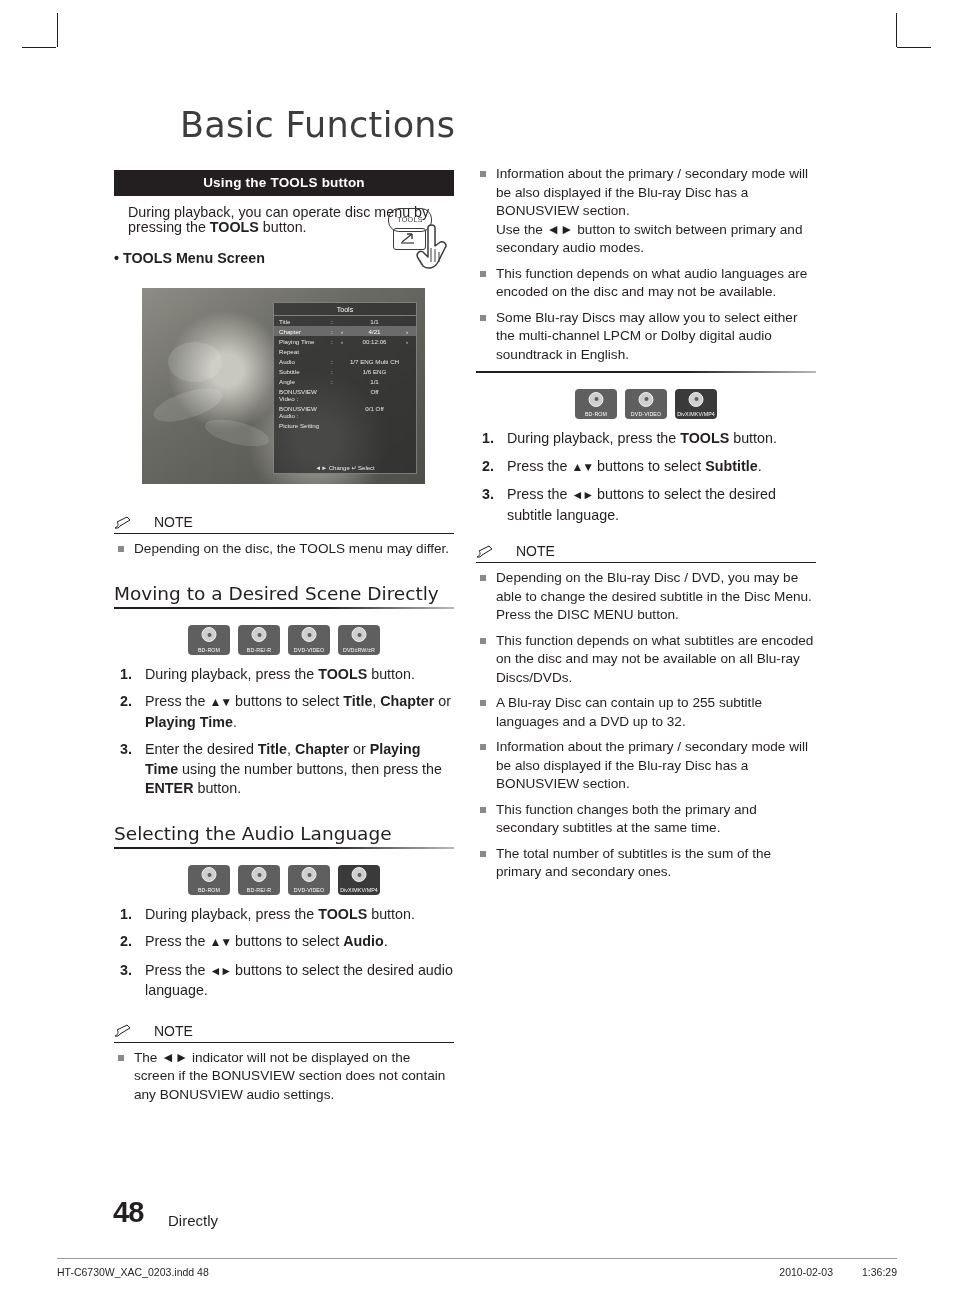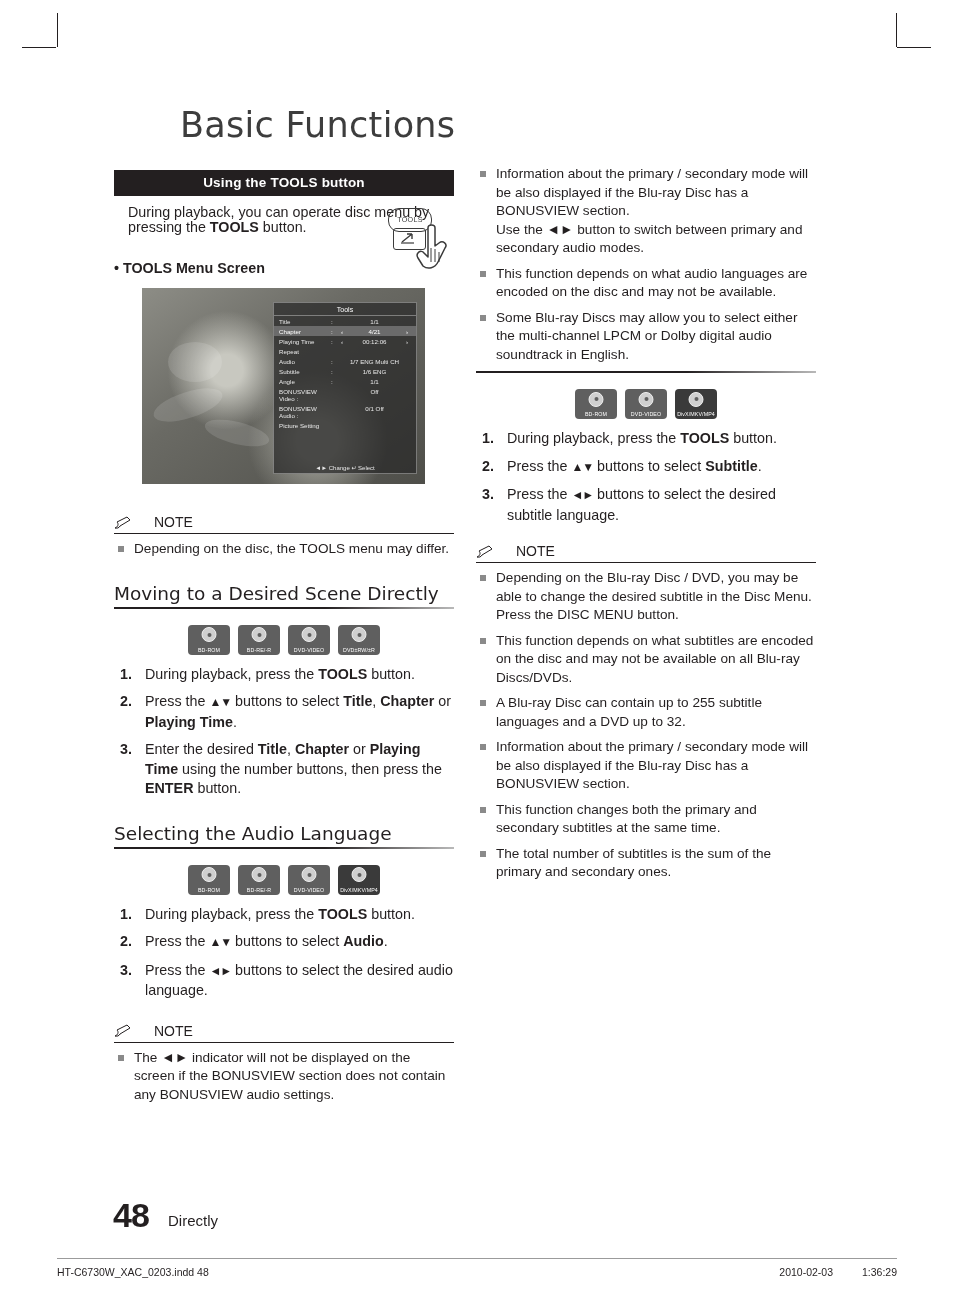--- a/index.html
+++ b/index.html
@@ -16,21 +16,21 @@
 
   
   .col-left{position:absolute;left:114px;top:170px;width:340px;}
   .col-right{position:absolute;left:476px;top:165px;width:340px;}
 
   .bar{background:#231f20;color:#fff;font-size:13.5px;font-weight:bold;text-align:center;padding:5px 0 6px;letter-spacing:.2px;}
 
   p.body{font-size:14.3px;line-height:15px;margin:9px 14px 0;}
   .b{font-weight:bold;}
 
-  .bullet-dot{font-size:14.3px;line-height:19px;margin:24px 0 0;padding-left:13px;text-indent:-13px;font-weight:bold;}
+  .bullet-dot{font-size:14.3px;line-height:19px;margin:14px 0 0;padding-left:13px;text-indent:-13px;font-weight:bold;}
 
   
   .toolsbtn{position:absolute;left:388px;top:208px;width:42px;height:22px;border:1.4px solid #3b3b3b;border-radius:11px;font-size:7.2px;text-align:center;line-height:22px;color:#3b3b3b;letter-spacing:.3px;}
   .toolsicon{position:absolute;left:393px;top:228px;width:31px;height:20px;border:1.4px solid #3b3b3b;border-radius:3px;}
   .hand{position:absolute;left:412px;top:222px;width:46px;height:52px;}
 
   
   .shot{position:absolute;left:142px;top:288px;width:283px;height:196px;background:#6f6f6f;overflow:hidden;}
   .shot .bgimg{position:absolute;inset:0;background:
      radial-gradient(circle at 30% 42%, #c8c8c0 0 7%, rgba(200,200,192,0) 26%),
@@ -70,21 +70,21 @@
   .badge.dark{background:#3a3a3a;}
 
   
   ol.steps{list-style:none;margin:6px 0 0;padding:0;counter-reset:s;}
   ol.steps li{position:relative;padding-left:31px;font-size:14.3px;line-height:19.5px;margin-bottom:8px;}
   ol.steps li .num{position:absolute;left:6px;top:0;font-weight:bold;}
 
   .tri{font-size:12px;letter-spacing:-1px;}
 
   
-  .pagenum{position:absolute;left:113px;top:1196px;font-size:34px;font-weight:bold;letter-spacing:-1px;}
+  .pagenum{position:absolute;left:113px;top:1196px;font-size:29px;font-weight:bold;letter-spacing:-1px;}
   .pagelang{position:absolute;left:168px;top:1212px;font-size:15px;}
   .footrule{position:absolute;left:57px;top:1258px;width:840px;height:1px;background:#9b9b9b;}
   .footleft{position:absolute;left:57px;top:1266px;font-size:10.5px;color:#231f20;}
   .footright{position:absolute;right:57px;top:1266px;font-size:10.5px;color:#231f20;}
   .footright span{margin-left:26px;}
 </style>
 </head>
 <body>
 
 <div class="page">

